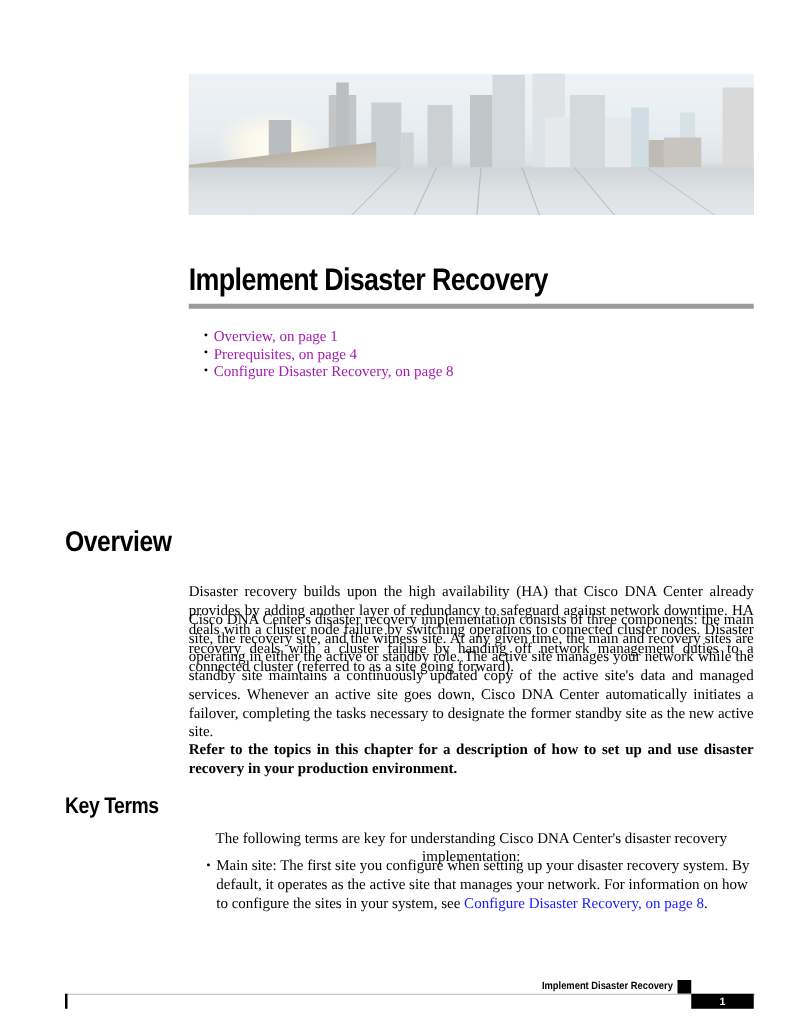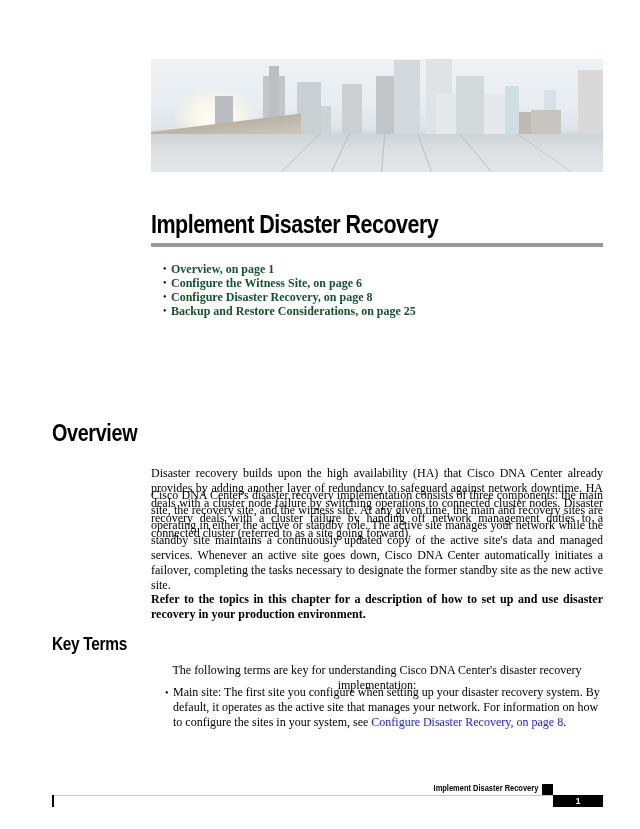--- a/index.html
+++ b/index.html
@@ -22,21 +22,21 @@
   .chapter-title { position: absolute; left: 151px; top: 210px; margin: 0;
                    font-family: "Liberation Sans", sans-serif; font-weight: bold; font-size: 25px;
                    letter-spacing: -0.6px; transform: scaleX(0.86); transform-origin: left; white-space: nowrap; }
   .title-rule { position: absolute; left: 151px; top: 243px; width: 452px; height: 4px; background: #9a9a9a; }
 
   
   .toc { position: absolute; left: 163px; top: 262px; margin: 0; padding: 0; list-style: none;
          font-size: 12px; line-height: 14px; }
   .toc li { position: relative; padding-left: 8px; white-space: nowrap; }
   .toc li::before { content: "\2022"; position: absolute; left: 0; color: #000; font-size: 10px; }
-  .toc a { color: #14532d; text-decoration: none; font-weight: bold; }
+  .toc a { color: #a21caf; text-decoration: none; }
 
   
   .h1 { position: absolute; left: 52px; margin: 0; font-family: "Liberation Sans", sans-serif; font-weight: bold;
         transform: scaleX(0.86); transform-origin: left; white-space: nowrap; letter-spacing: -0.4px; }
   .h-overview { top: 420px; font-size: 23px; }
   .h-keyterms { top: 634px; font-size: 18px; }
 
   
   .body-p { position: absolute; left: 151px; width: 452px; margin: 0; font-size: 12px; line-height: 15px;
             text-align: justify; }
@@ -91,23 +91,22 @@
   <div class="line" style="left:280px;transform:skewX(20deg);"></div>
   <div class="line" style="left:340px;transform:skewX(40deg);"></div>
   <div class="line" style="left:420px;transform:skewX(55deg);"></div>
 </div>
 
 <h1 class="chapter-title">Implement Disaster Recovery</h1>
 <div class="title-rule"></div>
 
 <ul class="toc">
   <li><a href="#">Overview, on page 1</a></li>
-  <li><a href="#">Configure the Witness Site, on page 6</a></li>
+  <li><a href="#">Prerequisites, on page 4</a></li>
   <li><a href="#">Configure Disaster Recovery, on page 8</a></li>
-  <li><a href="#">Backup and Restore Considerations, on page 25</a></li>
 </ul>
 
 <h2 class="h1 h-overview">Overview</h2>
 <p class="body-p p1">Disaster recovery builds upon the high availability (HA) that Cisco DNA Center already provides by adding another layer of redundancy to safeguard against network downtime. HA deals with a cluster node failure by switching operations to connected cluster nodes. Disaster recovery deals with a cluster failure by handing off network management duties to a connected cluster (referred to as a site going forward).</p>
 <p class="body-p p2">Cisco DNA Center's disaster recovery implementation consists of three components: the main site, the recovery site, and the witness site. At any given time, the main and recovery sites are operating in either the active or standby role. The active site manages your network while the standby site maintains a continuously updated copy of the active site's data and managed services. Whenever an active site goes down, Cisco DNA Center automatically initiates a failover, completing the tasks necessary to designate the former standby site as the new active site.</p>
 <p class="body-p p3">Refer to the topics in this chapter for a description of how to set up and use disaster recovery in your production environment.</p>
 
 <h3 class="h1 h-keyterms">Key Terms</h3>
 <p class="body-p p4">The following terms are key for understanding Cisco DNA Center's disaster recovery implementation:</p>
 <ul class="terms">

